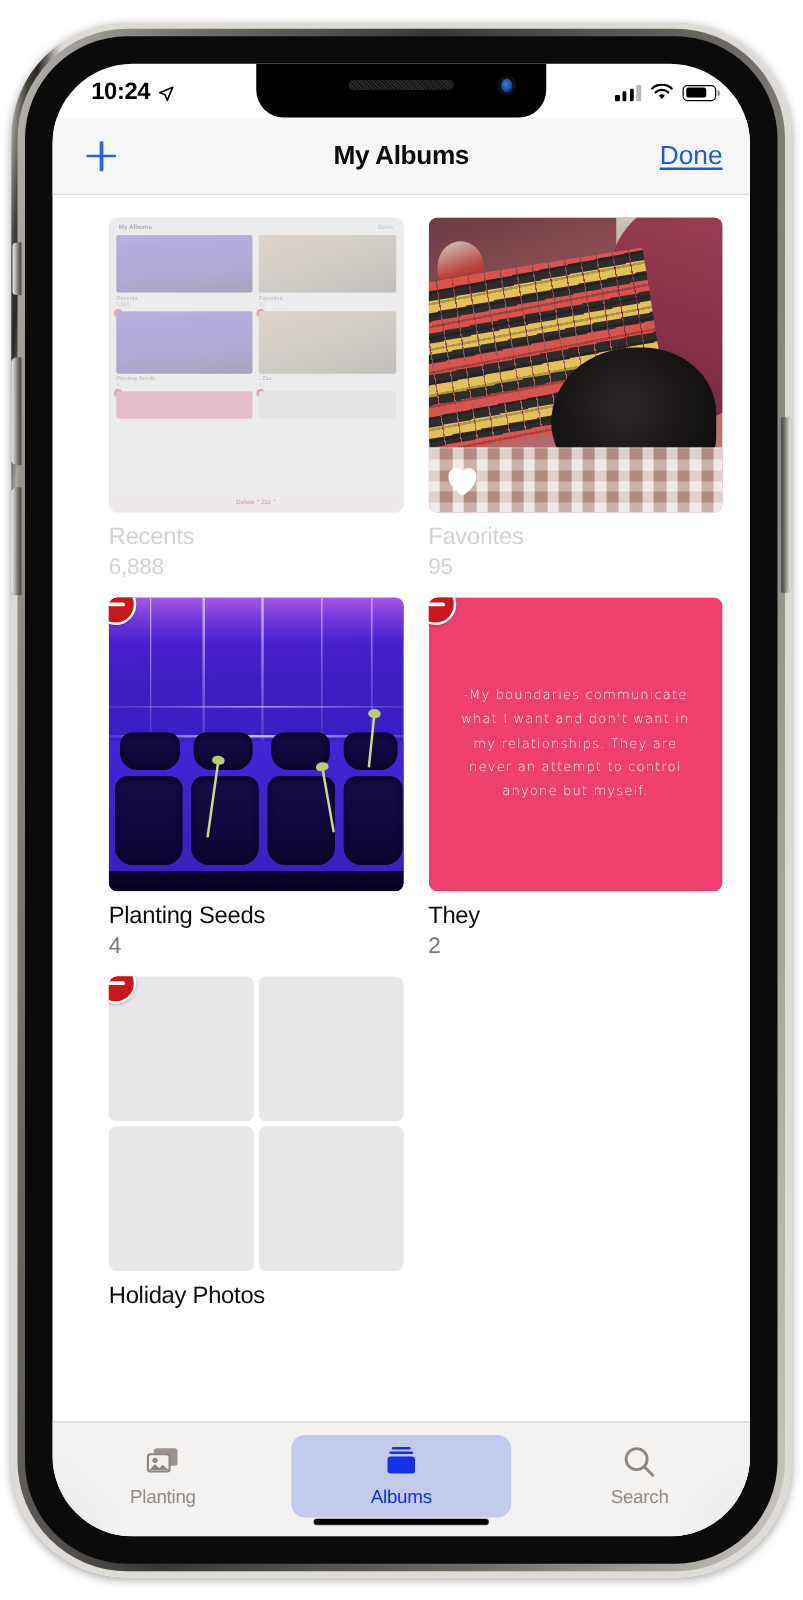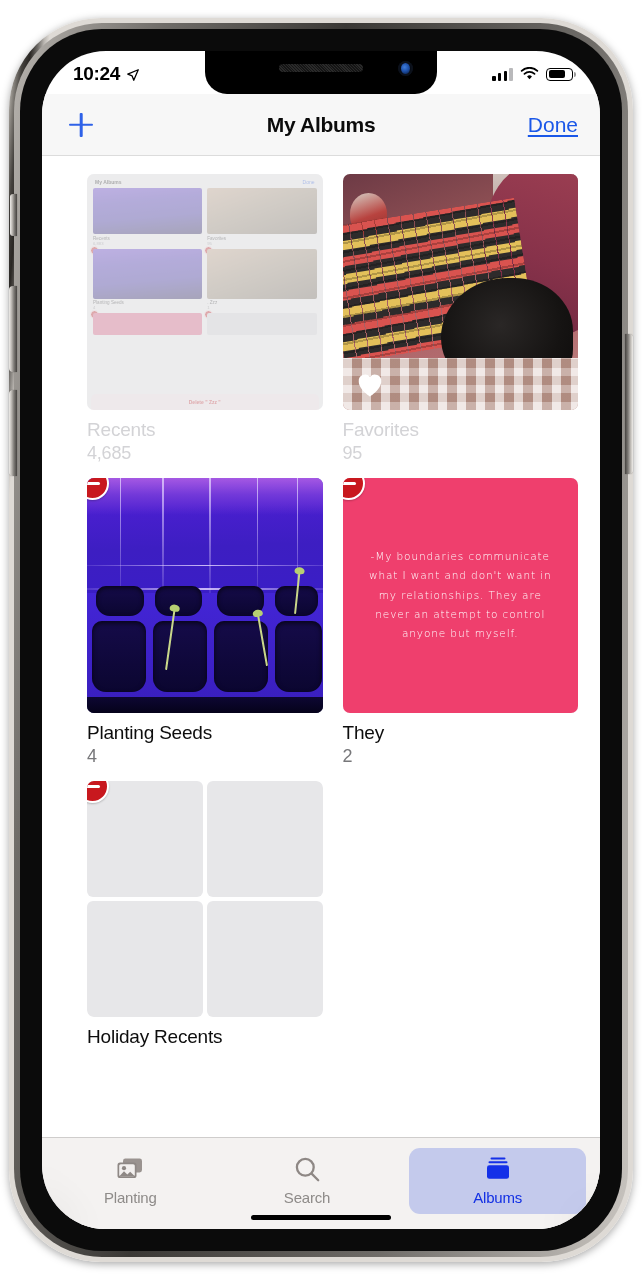--- a/index.html
+++ b/index.html
@@ -354,21 +354,21 @@
                     <div class="rec-img" style="height:22px;"></div>
                   </div>
                 </div>
                 <div class="rec-sheet">
                   <b>Delete " Zzz "</b>
                 </div>
               </div>
             </div>
           </div>
           <div class="label">Recents</div>
-          <div class="count">4,685</div>
+          <div class="count">6,888</div>
         </div>
 
         <div class="album dim">
           <div class="thumb">
             <div class="art-fav">
               <div class="fav-win"></div>
               <div class="fav-couch"></div>
               <div class="fav-toy"></div>
               <div class="fav-blanket"></div>
               <div class="fav-zig"></div>
@@ -434,21 +434,21 @@
             <div class="art-quad">
               <div></div>
                     <div></div>
                     <div></div>
                     <div></div>
             </div>
             <div class="del">
                     <span></span>
                   </div>
           </div>
-          <div class="label">Holiday Recents</div>
+          <div class="label">Holiday Photos</div>
           <div class="count"></div>
         </div>
 
 
       </div>
     </div>
 
     <div class="tabbar">
 
       <div class="tab">
@@ -458,41 +458,41 @@
             <rect x="1.5" y="5.5" width="19" height="15.5" rx="2.6" fill="#8e8885"></rect>
             <rect x="3.2" y="7.2" width="15.6" height="12.1" rx="1.6" fill="#f2efee"></rect>
             <circle cx="8" cy="11.2" r="2.1" fill="#8e8885"></circle>
             <path d="M3.4 19.2l4.6-5 3.3 3.4 2.9-2.9 4.6 4.5z" fill="#8e8885"></path>
           </svg>
         </span>
         <span class="tlabel">Planting</span>
       </div>
 
 
-      <div class="tab">
-        <span class="tic">
-          <svg width="27" height="27" viewBox="0 0 27 27">
-            <circle cx="11.3" cy="11.3" r="8.4" fill="none" stroke="#8e8885" stroke-width="2.3"></circle>
-            <line x1="17.6" y1="17.6" x2="24.2" y2="24.2" stroke="#8e8885" stroke-width="2.3" stroke-linecap="round"></line>
-          </svg>
-        </span>
-        <span class="tlabel">Search</span>
-      </div>
-
       <div class="tab active">
         <span class="tic">
           <svg width="28" height="24" viewBox="0 0 28 24">
             <rect x="6.5" y="0.6" width="15" height="2" rx="1" fill="#1430e8"></rect>
             <rect x="4.5" y="4.2" width="19" height="2" rx="1" fill="#1430e8"></rect>
             <rect x="3" y="8.2" width="22" height="13.6" rx="2.4" fill="#1430e8"></rect>
           </svg>
         </span>
         <span class="tlabel">Albums</span>
       </div>
 
+      <div class="tab">
+        <span class="tic">
+          <svg width="27" height="27" viewBox="0 0 27 27">
+            <circle cx="11.3" cy="11.3" r="8.4" fill="none" stroke="#8e8885" stroke-width="2.3"></circle>
+            <line x1="17.6" y1="17.6" x2="24.2" y2="24.2" stroke="#8e8885" stroke-width="2.3" stroke-linecap="round"></line>
+          </svg>
+        </span>
+        <span class="tlabel">Search</span>
+      </div>
+
     </div>
 
     <div class="home-ind"></div>
 
    </div>
   </div>
  </div>
 </div>
 
 </body></html>

